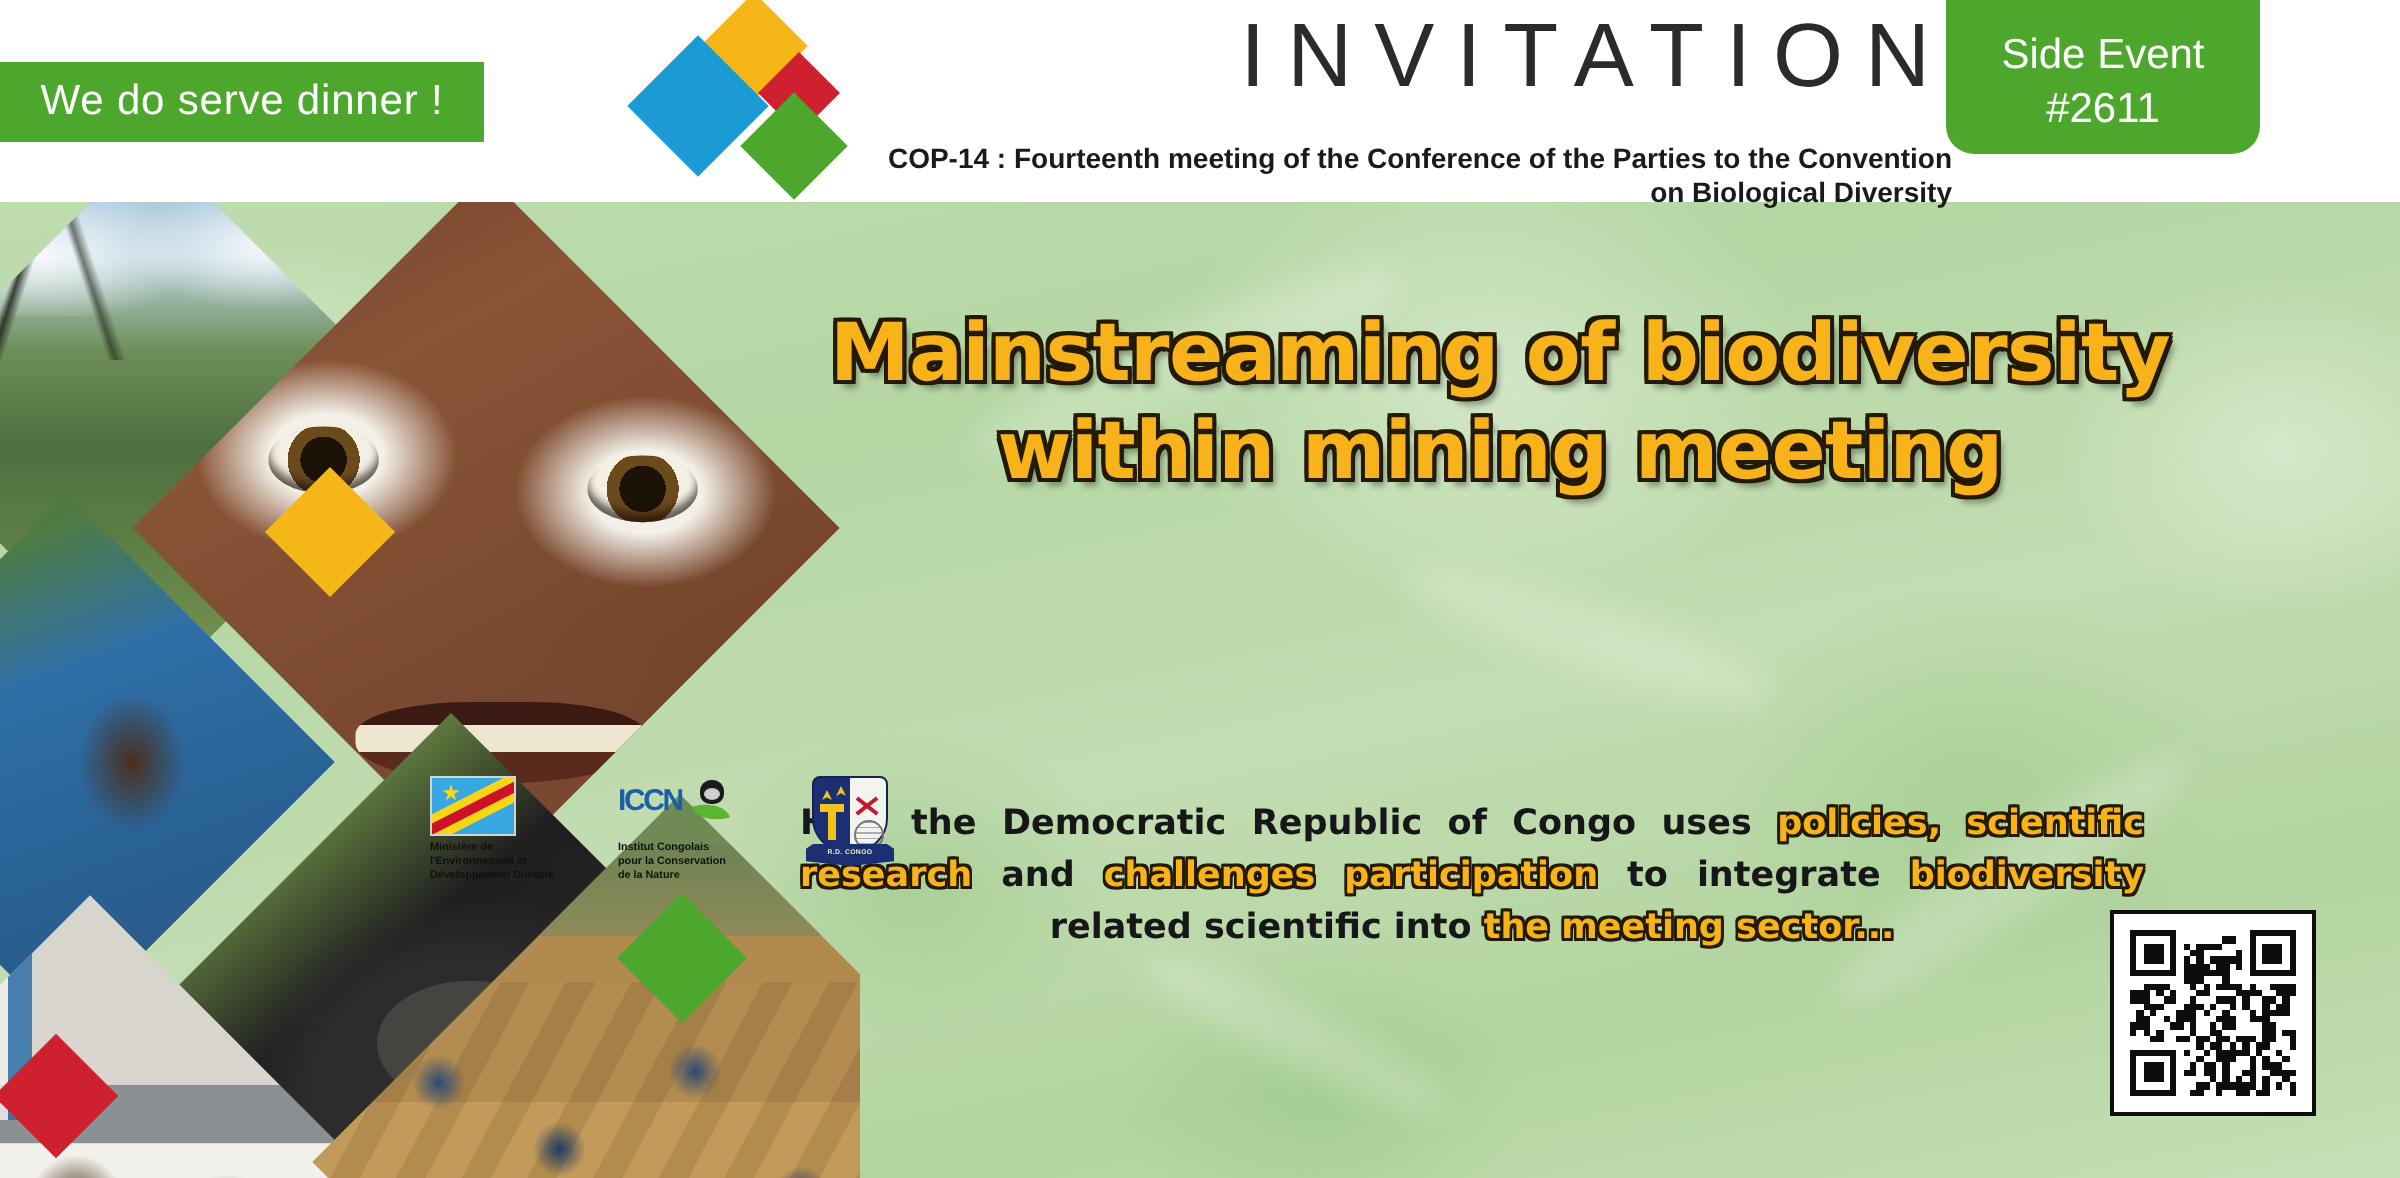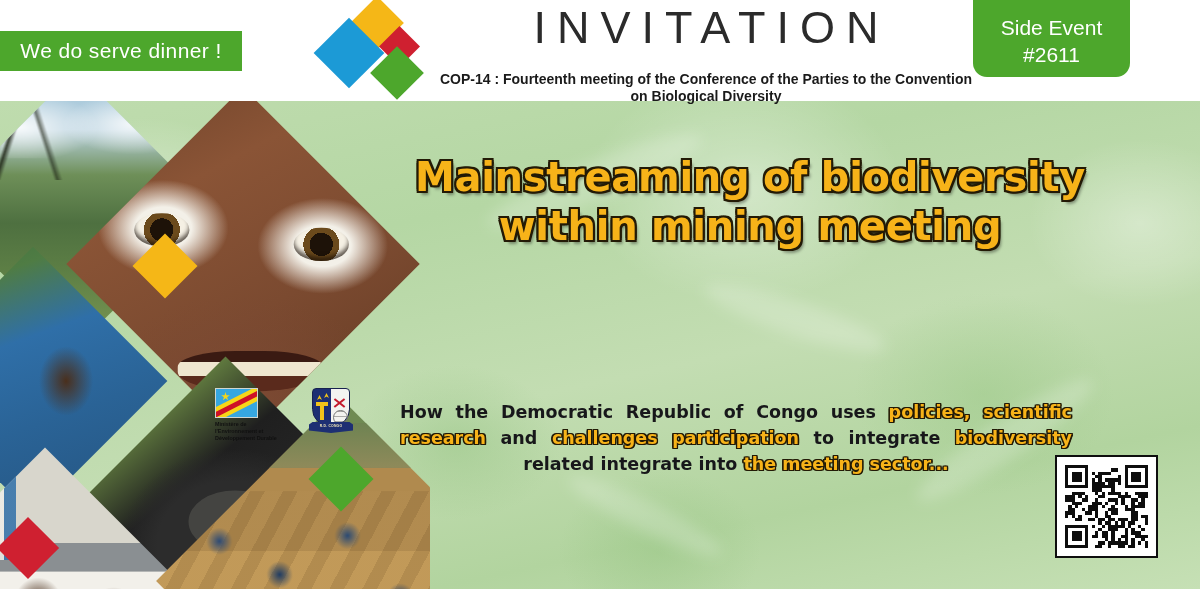--- a/index.html
+++ b/index.html
@@ -32,21 +32,21 @@
   
   .cbd-logo{position:absolute;left:316px;top:2px;width:110px;height:96px;}
   .cbd-logo i{position:absolute;display:block;transform:rotate(45deg);}
   .dia-yellow{left:42px;top:2px;width:38px;height:38px;background:#f5b717;}
   .dia-blue{left:8px;top:26px;width:50px;height:50px;background:#1c9ad6;}
   .dia-red{left:69px;top:30px;width:29px;height:29px;background:#cf2030;}
   .dia-green{left:62px;top:52px;width:38px;height:38px;background:#4da72c;}
 
   .invitation-wrap{
     position:absolute;left:436px;top:0px;width:540px;height:107px;
-    text-align:center;
+    text-align:right;
   }
   .invitation-title{
     font-family:"Liberation Sans",sans-serif;
     font-size:45px;font-weight:300;letter-spacing:11px;
     color:#2b2b2b;line-height:52px;margin:2px 0 0 0;
     text-indent:11px;
   }
   .invitation-sub{
     font-family:"Liberation Sans",sans-serif;
     font-size:14px;font-weight:700;color:#1a1a1a;line-height:17px;
@@ -365,35 +365,45 @@
     <div class="acc acc-red"></div>
 
   </div>
 
   <div class="content">
 
     <div class="event-title">Mainstreaming of biodiversity
 within mining meeting</div>
 
 
-    <div class="event-desc"><span>How the Democratic Republic of Congo uses </span><span class="hl">policies, scientific research</span><span> and </span><span class="hl">challenges participation</span><span> to integrate </span><span class="hl">biodiversity</span><span> related integrate into </span><span class="hl">the meeting sector...</span></div>
+    <div class="event-desc"><span>How the Democratic Republic of Congo uses </span><span class="hl">policies, scientific research</span><span> and </span><span class="hl">challenges participation</span><span> to integrate </span><span class="hl">biodiversity</span><span> related scientific into </span><span class="hl">the meeting sector...</span></div>
   </div>
 
   <div class="logo-row">
 
     <div class="logo-item">
       <div class="flag-drc">
         <div class="stripe"></div>
         <div class="star"></div>
       </div>
       <div class="logo-caption">Ministère de
 l'Environnement et
 Développement Durable</div>
     </div>
 
+    <div class="logo-item">
+      <div class="iccn">
+        <div class="txt">ICCN</div>
+        <div class="leaf"></div>
+        <div class="gor"></div>
+      </div>
+      <div class="logo-caption">Institut Congolais
+pour la Conservation
+de la Nature</div>
+    </div>
 
     <div class="logo-item">
       <div class="shield">
         <div class="body"></div>
         <div class="chev"></div>
         <div class="chev b"></div>
         <div class="torch"></div>
         <div class="pick">
             <i></i>
             <i></i>

